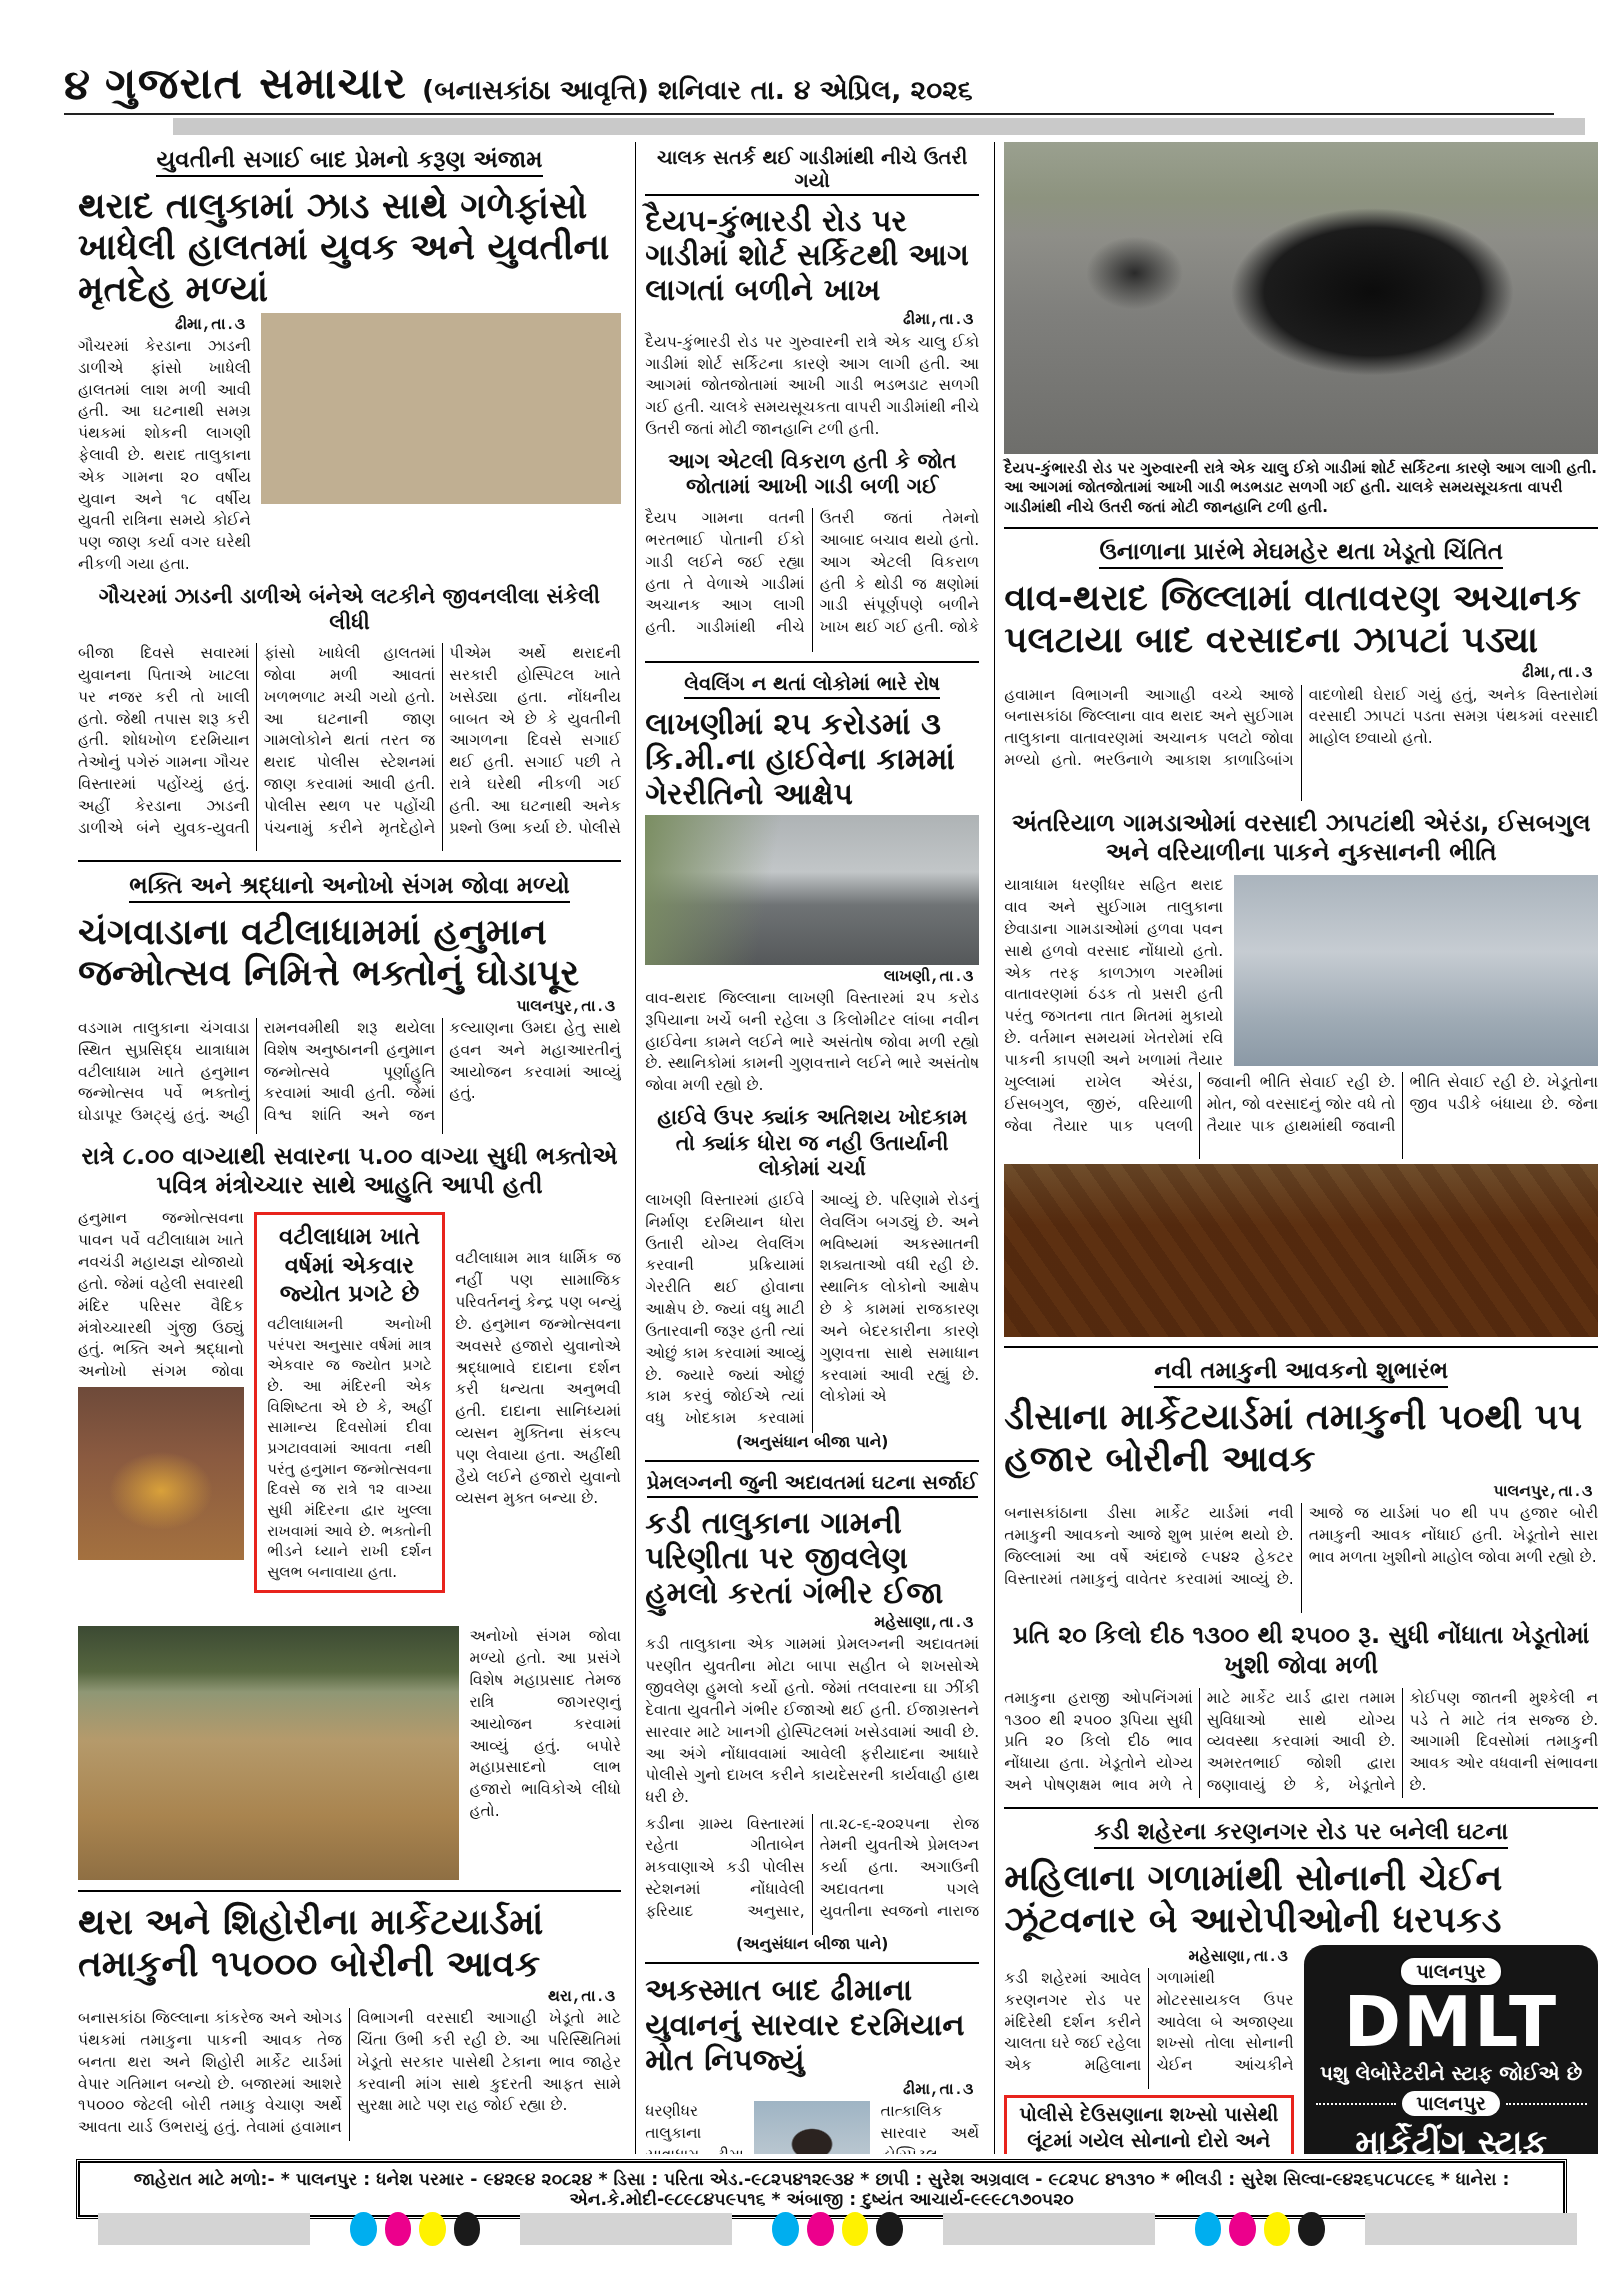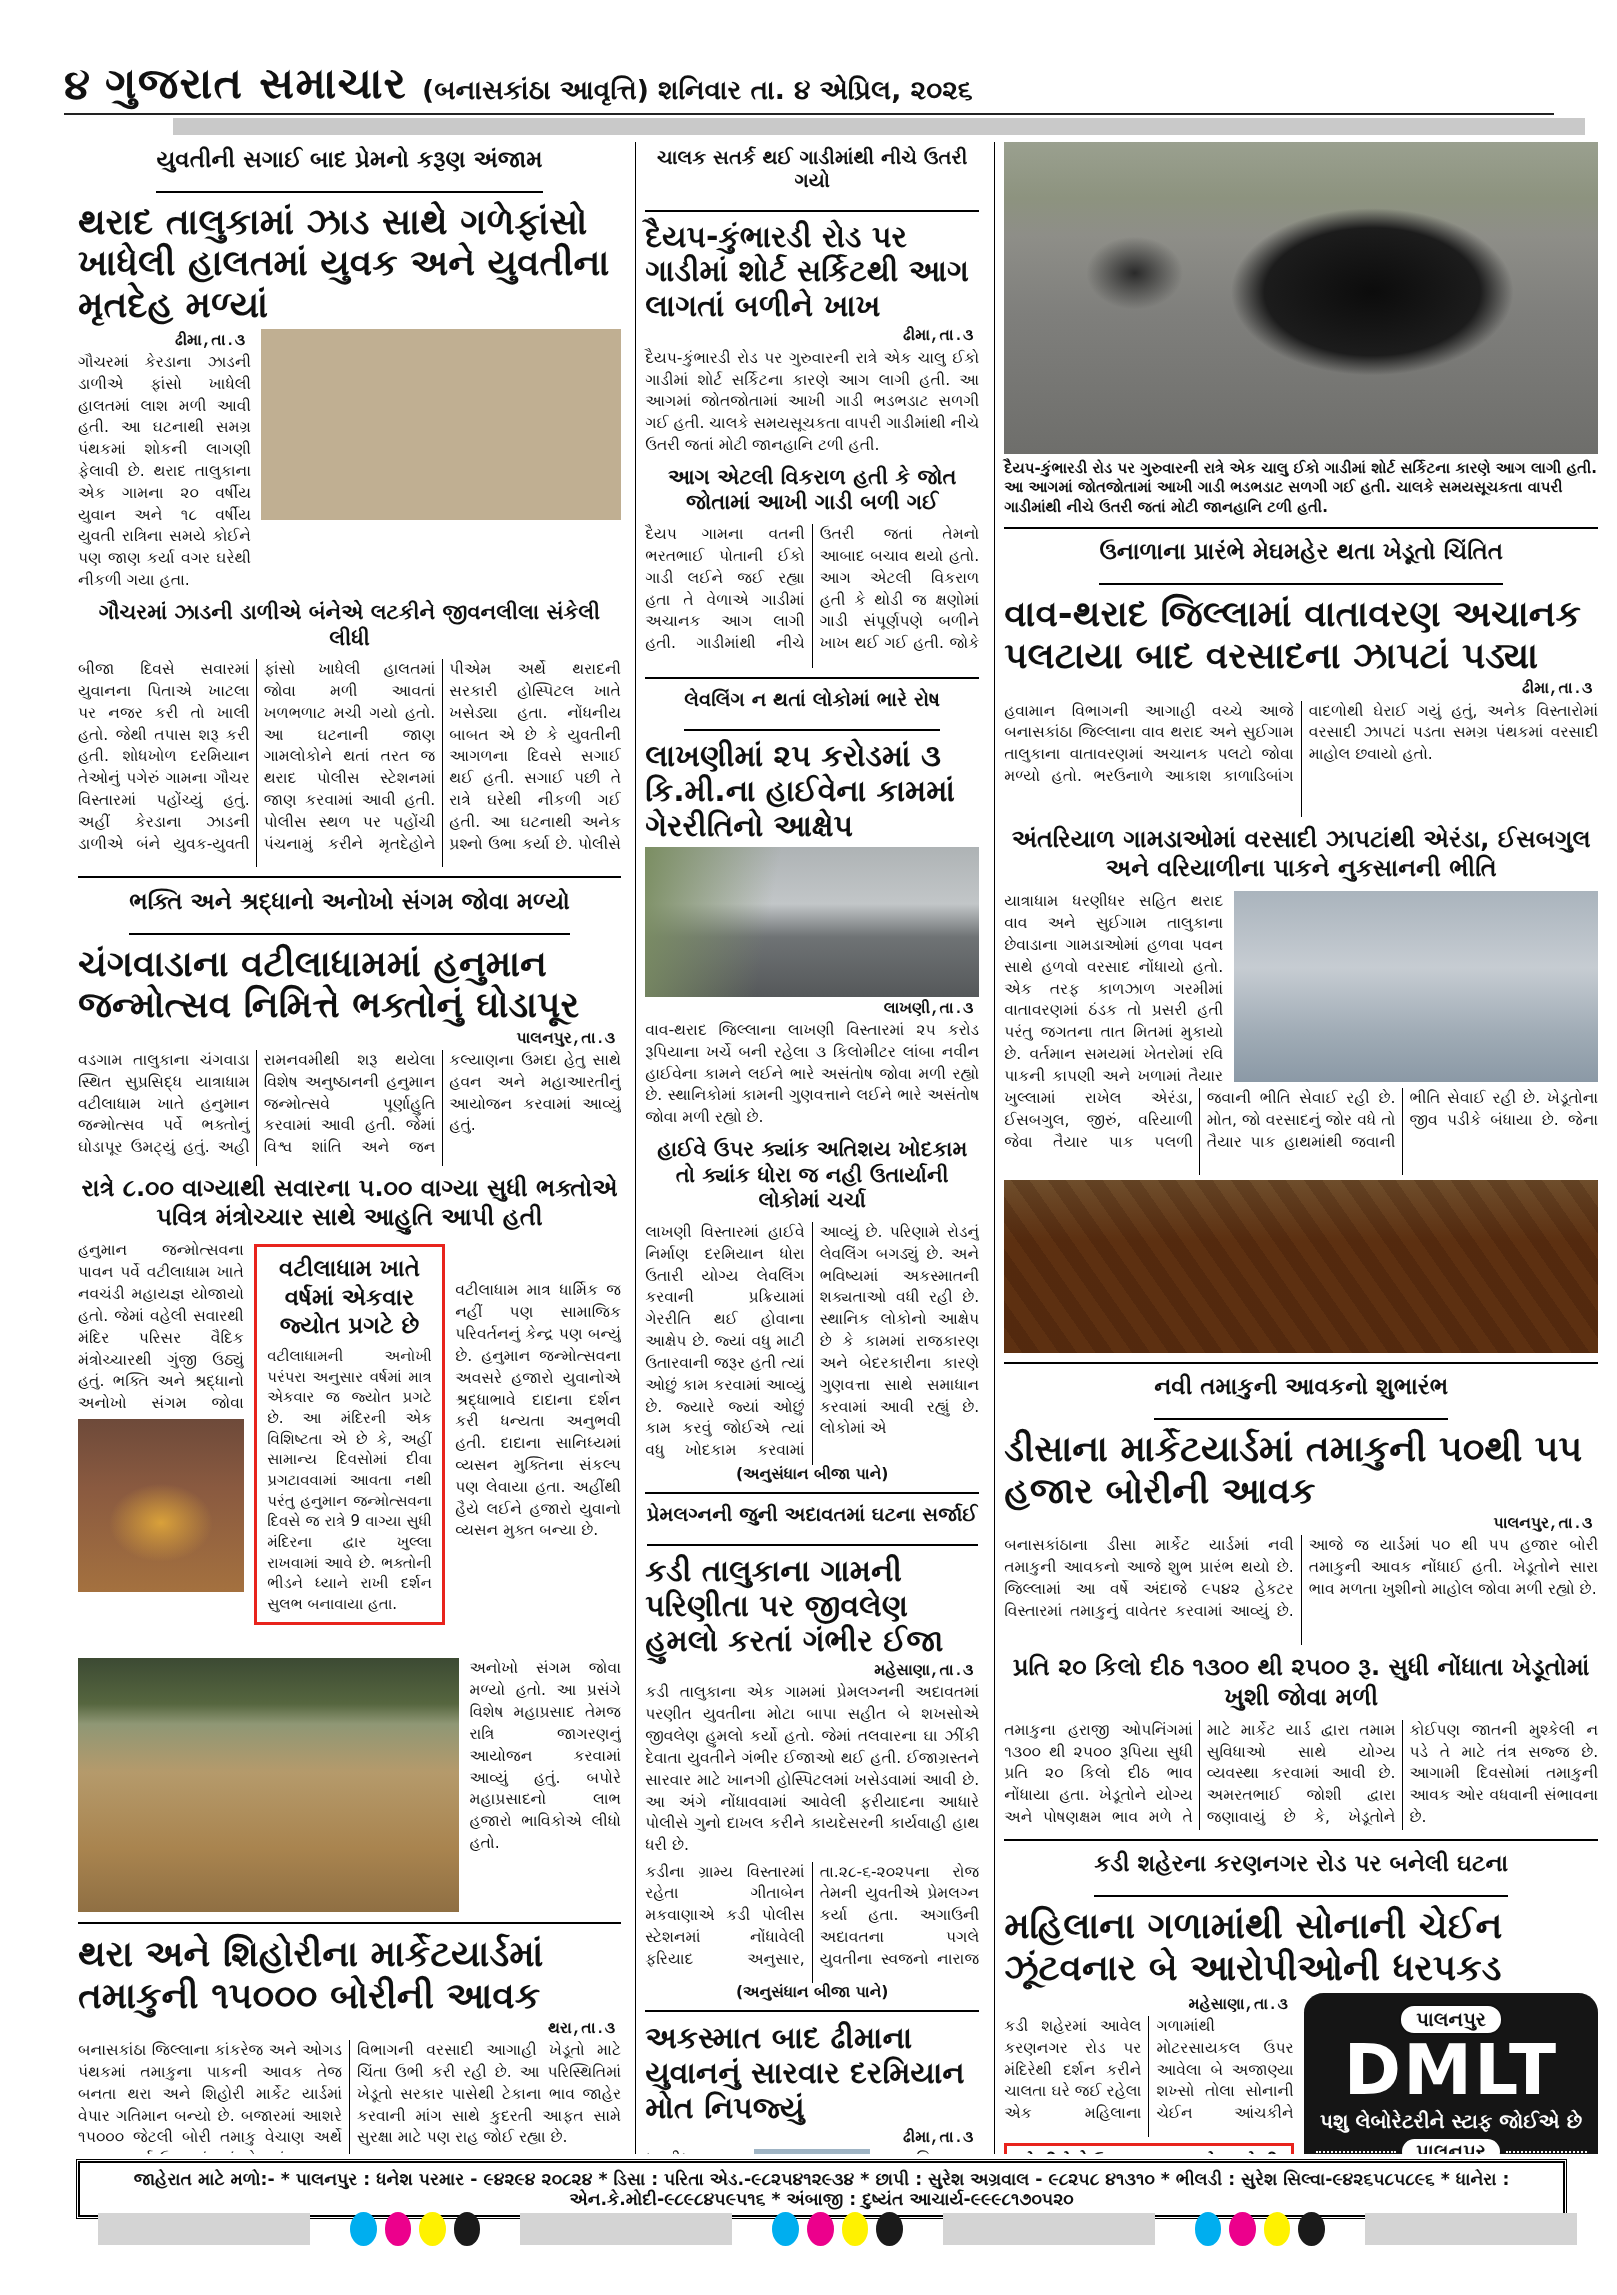--- a/index.html
+++ b/index.html
@@ -12,21 +12,21 @@
   .edition{font-size:26.6px;font-weight:600;padding-bottom:3.5px;}
   .head-rule{left:64px;top:113px;width:1490px;border-top:2.3px double #222;}
   .top-gray{left:173px;top:118px;width:1412px;height:17.3px;background:#c9c9c9;}
   
   .col{overflow:hidden;}
   .col-left{left:78px;top:142px;width:543px;height:2012px;}
   .col-mid{left:635px;top:142px;width:334px;height:2012px;border-left:1.2px solid #000;padding-left:9.2px;}
   .col-right{left:994px;top:142px;width:594px;height:2012px;border-left:1.2px solid #000;padding-left:9.2px;}
   
   .kicker{text-align:center;margin:3.5px 0 1.2px 0;}
-  .kicker span{display:inline-block;font-size:23px;font-weight:700;border-bottom:2.3px solid #000;padding-bottom:18px;}
+  .kicker span{display:inline-block;font-size:23px;font-weight:700;border-bottom:2.3px solid #000;padding-bottom:2px;}
   .kicker.sm span{font-size:19.6px;}
   .headline{font-weight:800;text-align:left;font-size:36px;line-height:1.16;margin:8px 0 3.5px 0;}
   .headline.md{font-size:30px;}
   .subhead{font-weight:800;text-align:center;font-size:24px;line-height:1.22;margin:8px 0;}
   .subhead.sm{font-size:21px;}
   .dateline{font-weight:700;text-align:right;font-size:15.6px;margin:2.3px 5.8px 2.3px 0;font-family:Liberation Mono, monospace;}
   .body{font-size:15.6px;line-height:1.4;text-align:justify;}
   .cols2{column-count:2;column-gap:15px;column-rule:0.6px solid #000;}
   .cols3{column-count:3;column-gap:14px;column-rule:0.6px solid #000;}
   .rule{border-top:2.3px double #000;margin:9.2px 0;}
@@ -120,21 +120,21 @@
     <div class="body cols3" style="height:116px;overflow:hidden;">વડગામ તાલુકાના ચંગવાડા સ્થિત સુપ્રસિદ્ધ યાત્રાધામ વટીલાધામ ખાતે હનુમાન જન્મોત્સવ પર્વે ભક્તોનું ઘોડાપૂર ઉમટ્યું હતું. અહી રામનવમીથી શરૂ થયેલા વિશેષ અનુષ્ઠાનની હનુમાન જન્મોત્સવે પૂર્ણાહુતિ કરવામાં આવી હતી. જેમાં વિશ્વ શાંતિ અને જન કલ્યાણના ઉમદા હેતુ સાથે હવન અને મહાઆરતીનું આયોજન કરવામાં આવ્યું હતું.</div>
     <div class="subhead">રાત્રે ૮.૦૦ વાગ્યાથી સવારના ૫.૦૦ વાગ્યા સુધી ભક્તોએ પવિત્ર મંત્રોચ્ચાર સાથે આહુતિ આપી હતી</div>
     <div class="row">
       <div style="flex:1;">
         <div class="body" style="height:173px;overflow:hidden;">હનુમાન જન્મોત્સવના પાવન પર્વે વટીલાધામ ખાતે નવચંડી મહાયજ્ઞ યોજાયો હતો. જેમાં વહેલી સવારથી મંદિર પરિસર વૈદિક મંત્રોચ્ચારથી ગુંજી ઉઠ્યું હતું. ભક્તિ અને શ્રદ્ધાનો અનોખો સંગમ જોવા મળ્યો હતો.</div>
         <div class="photo ph-temple" style="margin-top:5.8px;"></div>
       </div>
       <div style="flex:1.15;">
         <div class="redbox">
           <div class="title">વટીલાધામ ખાતે વર્ષમાં એકવાર જ્યોત પ્રગટે છે</div>
-          <div class="txt">વટીલાધામની અનોખી પરંપરા અનુસાર વર્ષમાં માત્ર એકવાર જ જ્યોત પ્રગટે છે. આ મંદિરની એક વિશિષ્ટતા એ છે કે, અહીં સામાન્ય દિવસોમાં દીવા પ્રગટાવવામાં આવતા નથી પરંતુ હનુમાન જન્મોત્સવના દિવસે જ રાત્રે 9 વાગ્યા સુધી મંદિરના દ્વાર ખુલ્લા રાખવામાં આવે છે. ભક્તોની ભીડને ધ્યાને રાખી દર્શન સુલભ બનાવાયા હતા.</div>
+          <div class="txt">વટીલાધામની અનોખી પરંપરા અનુસાર વર્ષમાં માત્ર એકવાર જ જ્યોત પ્રગટે છે. આ મંદિરની એક વિશિષ્ટતા એ છે કે, અહીં સામાન્ય દિવસોમાં દીવા પ્રગટાવવામાં આવતા નથી પરંતુ હનુમાન જન્મોત્સવના દિવસે જ રાત્રે ૧૨ વાગ્યા સુધી મંદિરના દ્વાર ખુલ્લા રાખવામાં આવે છે. ભક્તોની ભીડને ધ્યાને રાખી દર્શન સુલભ બનાવાયા હતા.</div>
         </div>
       </div>
       <div style="flex:1;">
         <div class="body" style="height:370px;overflow:hidden;margin-top:40px;">વટીલાધામ માત્ર ધાર્મિક જ નહીં પણ સામાજિક પરિવર્તનનું કેન્દ્ર પણ બન્યું છે. હનુમાન જન્મોત્સવના અવસરે હજારો યુવાનોએ શ્રદ્ધાભાવે દાદાના દર્શન કરી ધન્યતા અનુભવી હતી. દાદાના સાનિધ્યમાં વ્યસન મુક્તિના સંકલ્પ પણ લેવાયા હતા. અહીંથી હૈયે લઈને હજારો યુવાનો વ્યસન મુક્ત બન્યા છે.</div>
       </div>
     </div>
     <div class="row" style="margin-top:8px;">
       <div class="photo ph-shed" style="flex:0 0 381px;"></div>
       <div class="body" style="flex:1;height:254px;overflow:hidden;">અનોખો સંગમ જોવા મળ્યો હતો. આ પ્રસંગે વિશેષ મહાપ્રસાદ તેમજ રાત્રિ જાગરણનું આયોજન કરવામાં આવ્યું હતું. બપોરે મહાપ્રસાદનો લાભ હજારો ભાવિકોએ લીધો હતો.</div>
     </div>

